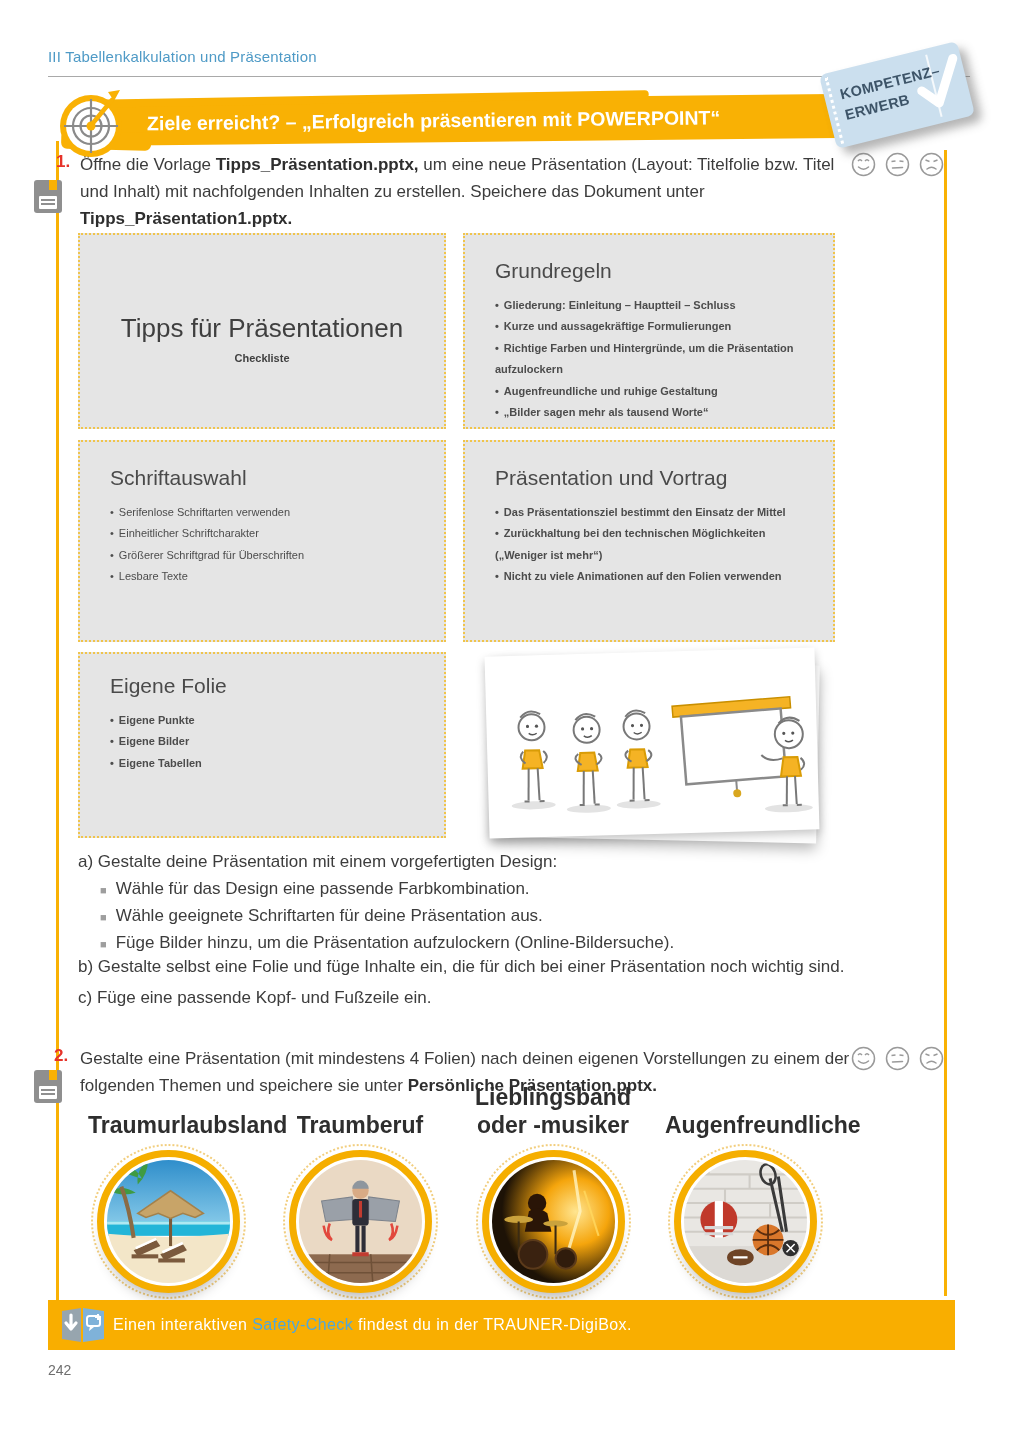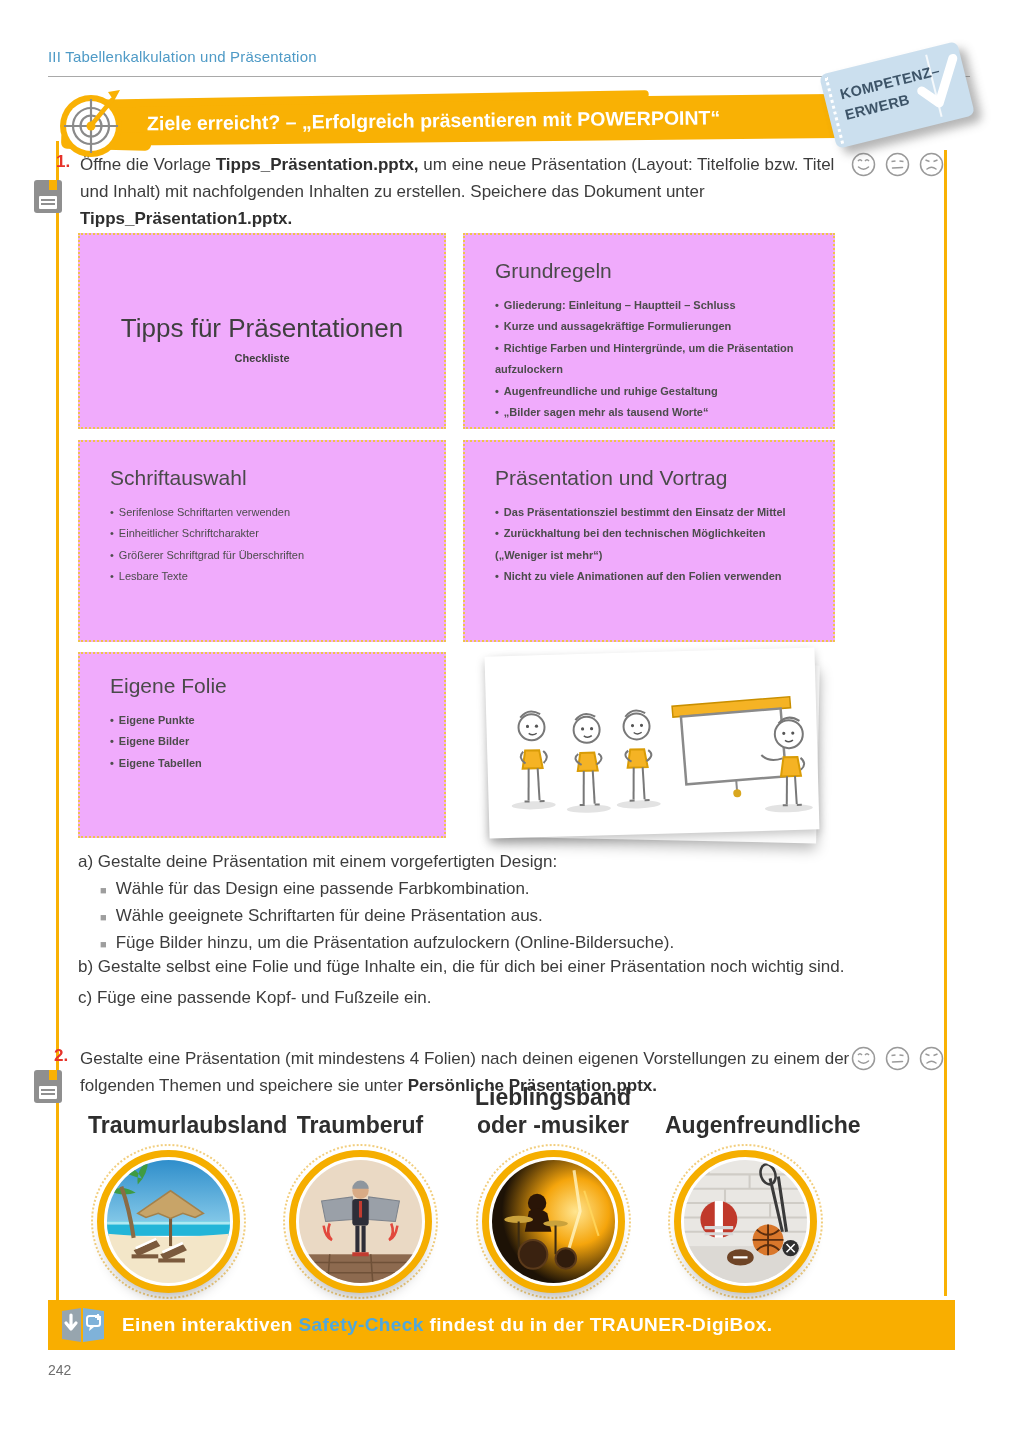--- a/index.html
+++ b/index.html
@@ -43,21 +43,21 @@
 
   .emoji-row{display:flex;gap:9px;}
   #emoji-row-1{left:851px;top:152px;}
   #emoji-row-2{left:851px;top:1046px;}
 
   .floppy{width:30px;height:36px;}
   #floppy-1{left:33px;top:178px;}
   #floppy-2{left:33px;top:1068px;}
 
   
-  .slide{background:#f0abfc;border:2px dotted #f0c44b;box-sizing:border-box;}
+  .slide{background:#e5e5e5;border:2px dotted #f0c44b;box-sizing:border-box;}
   #slide-title{left:78px;top:233px;width:368px;height:196px;text-align:center;}
   #slide-title .t{margin-top:78px;font-size:26px;color:#3f3f3f;font-weight:400;}
   #slide-title .s{margin-top:8px;font-size:11px;font-weight:bold;color:#3f3f3f;}
   #slide-grund{left:463px;top:233px;width:372px;height:196px;}
   #slide-schrift{left:78px;top:440px;width:368px;height:202px;}
   #slide-vortrag{left:463px;top:440px;width:372px;height:202px;}
   #slide-eigene{left:78px;top:652px;width:368px;height:186px;}
   .slide .inner{padding:24px 18px 0 30px;}
   .slide h3{margin:0 0 12px 0;font-size:21px;font-weight:400;color:#4a4a4a;}
   .slide ul{list-style:none;margin:0;padding:0;}
@@ -91,21 +91,21 @@
     display:flex;align-items:center;justify-content:center;}
   .circle-ring{width:123px;height:123px;border:7px solid #f5ae00;border-radius:50%;background:#fff;padding:3px;
     box-shadow:0 12px 14px -8px rgba(0,0,0,.3);}
   .circle-ring svg{display:block;width:123px;height:123px;border-radius:50%;}
   #topic-1{left:68px;top:1088px;} #topic-2{left:260px;top:1088px;}
   #topic-3{left:453px;top:1088px;} #topic-4{left:645px;top:1088px;}
 
   
   #footer-banner{left:48px;top:1300px;width:907px;height:50px;background:#f9ae00;}
   #footer-icon{position:absolute;left:12px;top:7px;}
-  #footer-text{position:absolute;left:74px;top:0;line-height:50px;font-size:19px;font-weight:bold;color:#fff;letter-spacing:.4px;}
+  #footer-text{position:absolute;left:65px;top:0;line-height:50px;font-size:16px;font-weight:normal;color:#fff;letter-spacing:.4px;}
   #footer-text .hl{color:#4fa7dc;}
   #page-number{left:48px;top:1362px;font-size:14px;color:#6e6e6e;}
 </style>
 </head>
 <body>
 
 <div id="page">
 
   <div id="breadcrumb" class="abs">III  Tabellenkalkulation und Präsentation</div>
   <div id="divider" class="abs"></div>

